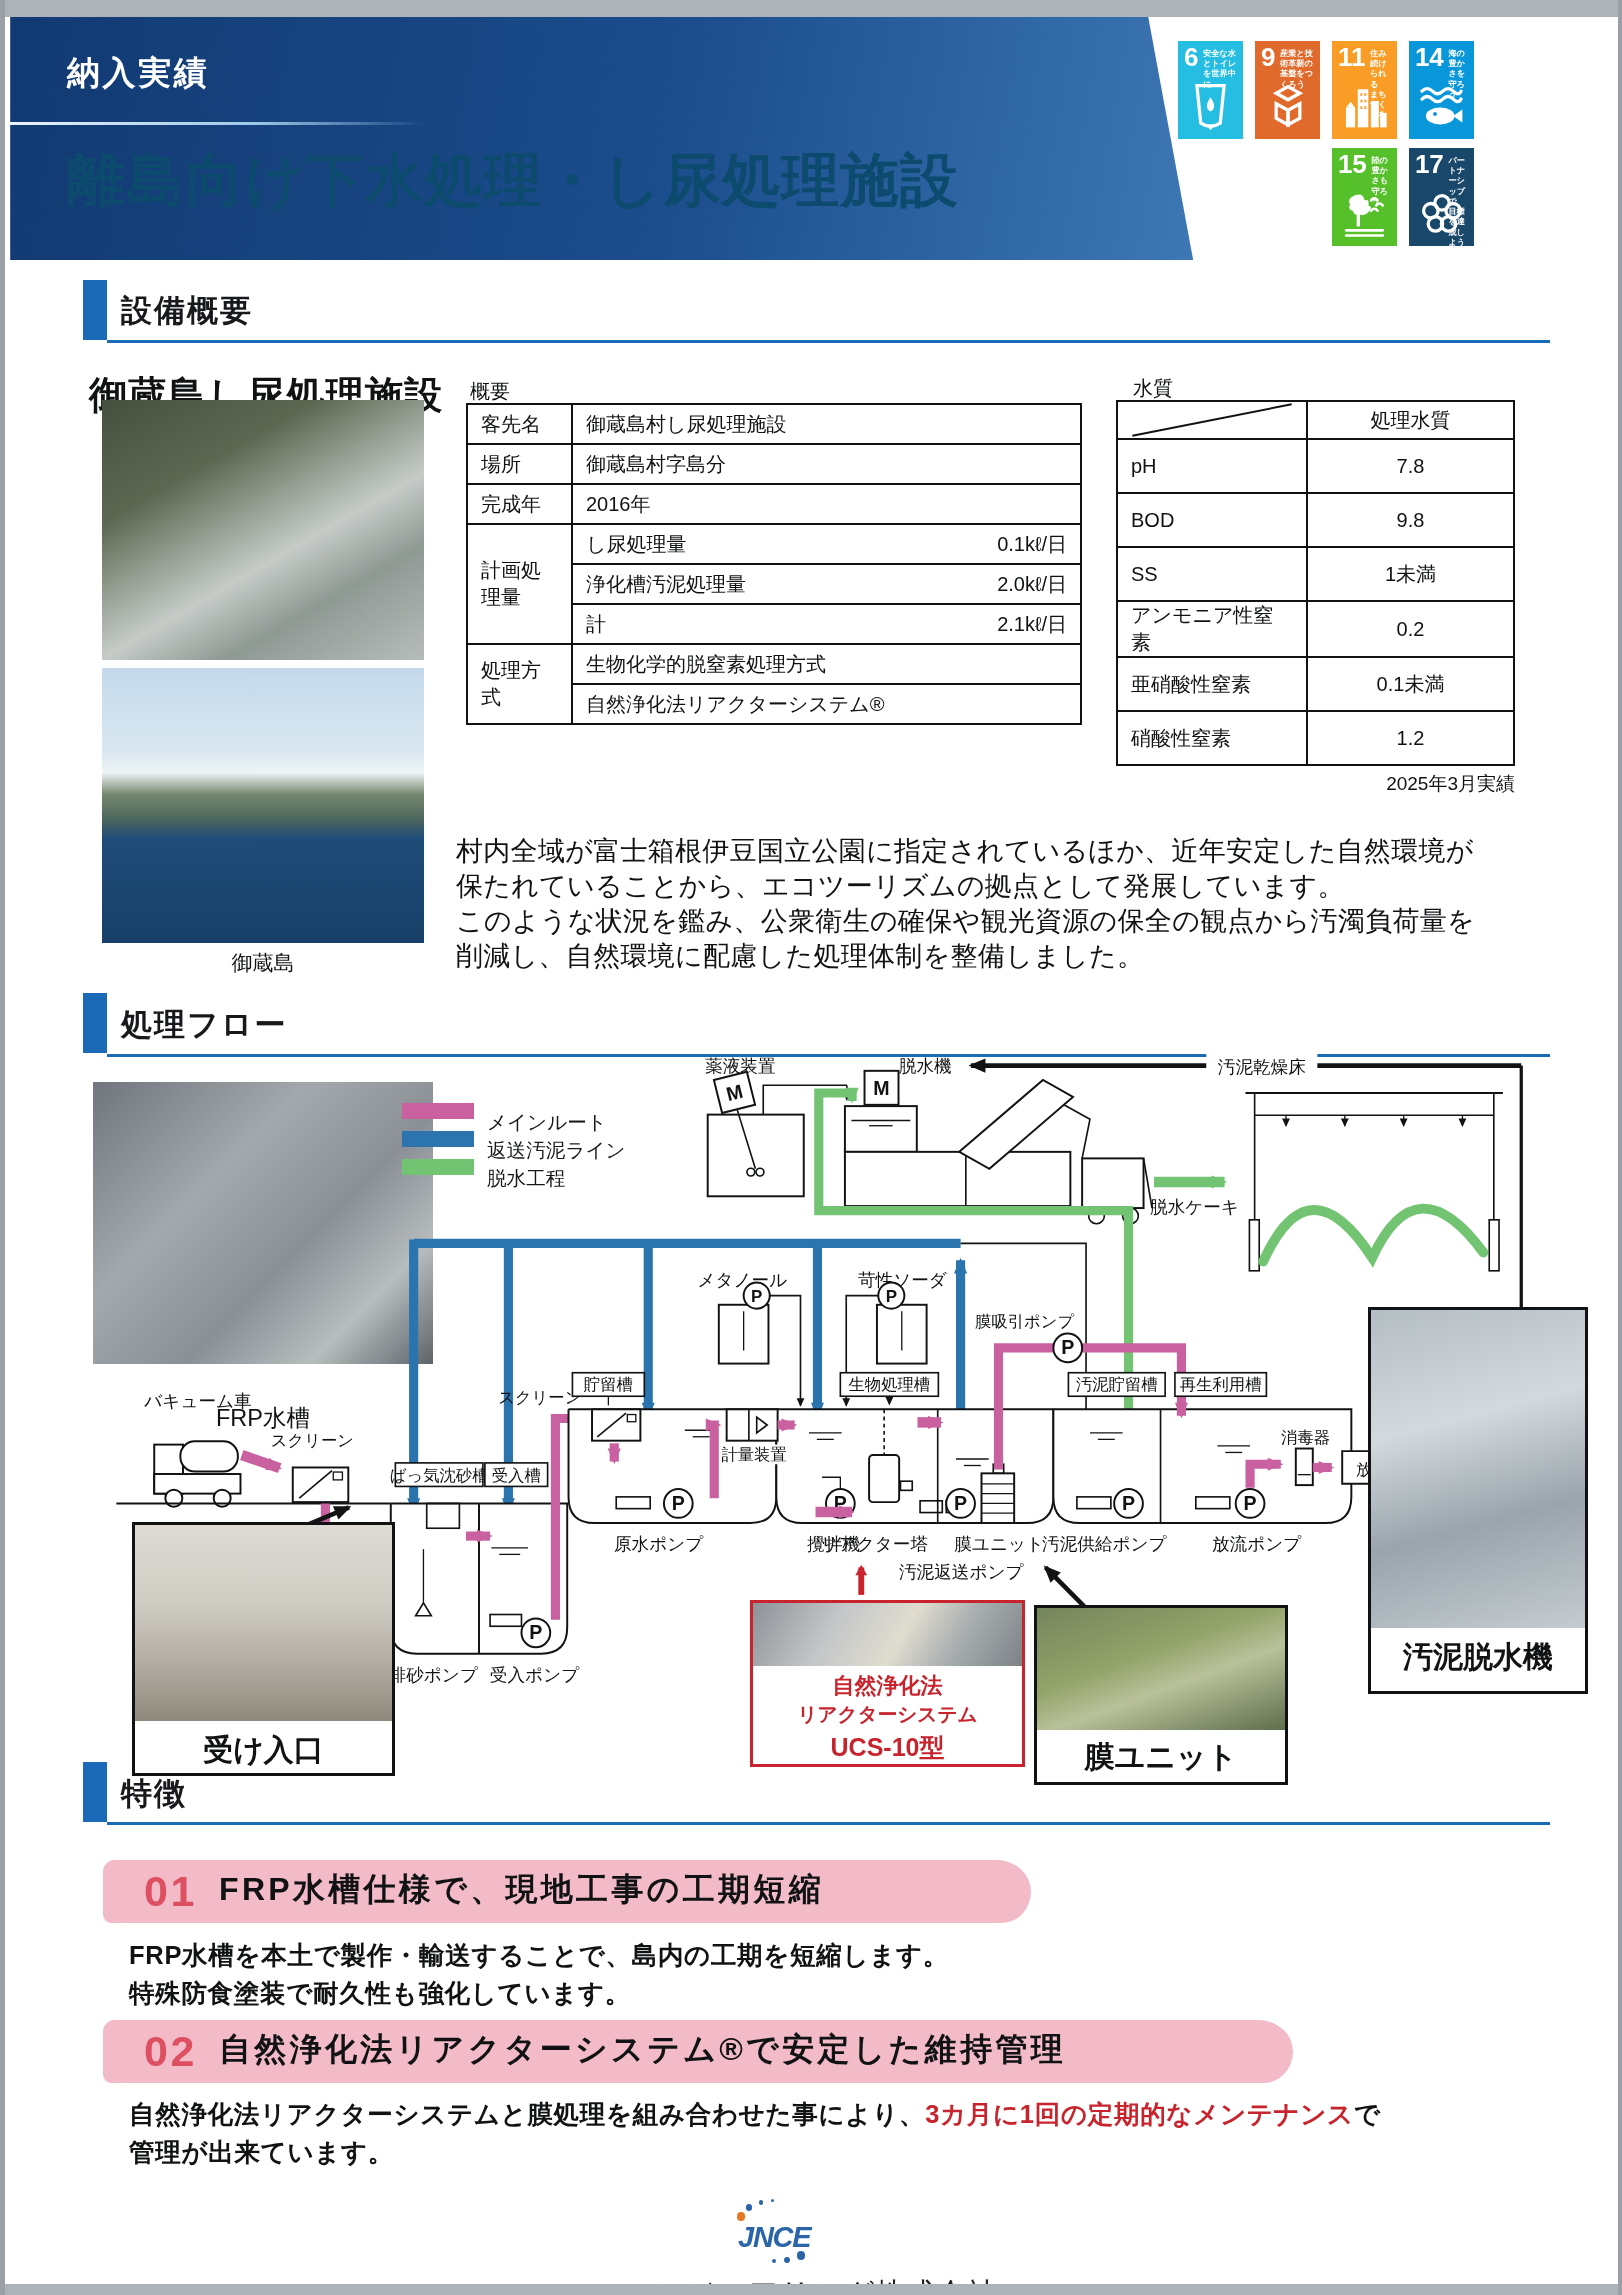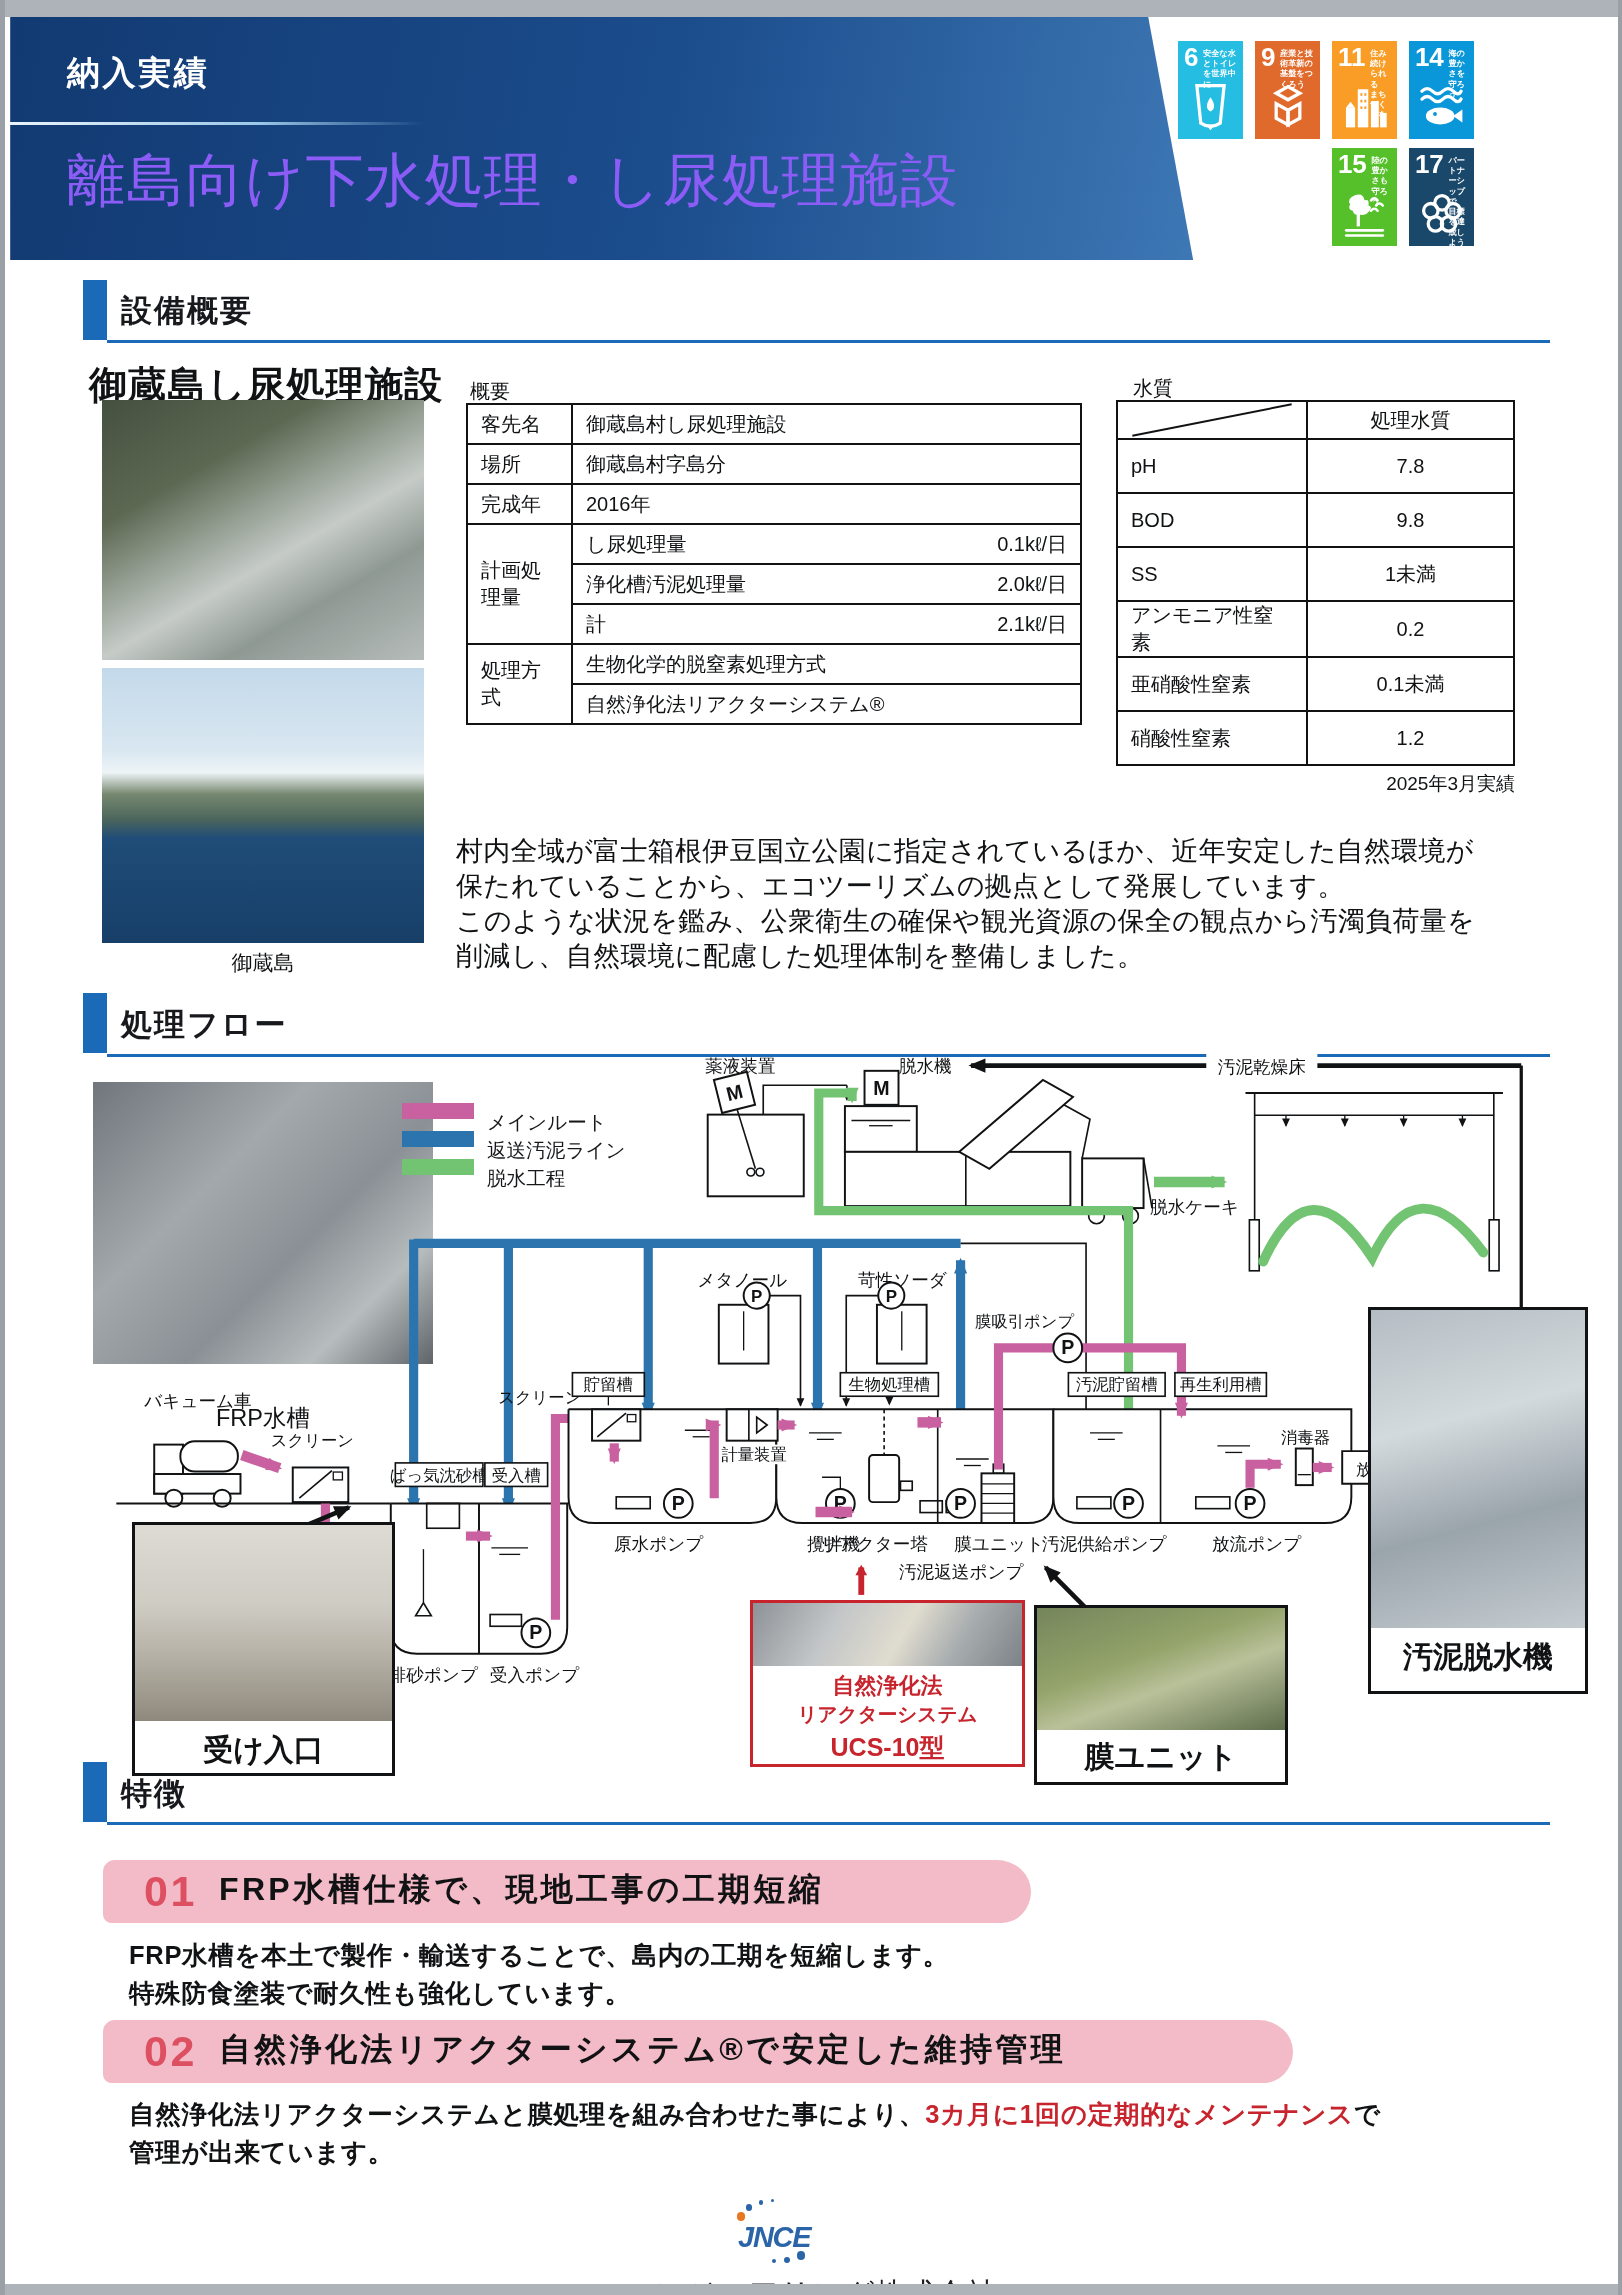--- a/index.html
+++ b/index.html
@@ -10,21 +10,21 @@
   
   .strip-top{left:0;top:0;width:1623px;height:17px;background:#aeb3b9;}
   .strip-bottom{left:0;top:2284px;width:1623px;height:11.8px;background:#aeb3b9;}
   
   .banner{left:5.2px;top:17px;width:1183px;height:243px;
           background:linear-gradient(100deg,#123a72 0%,#1b4c8c 55%,#3d77b4 100%);
           clip-path:polygon(0 0,96.2% 0,100% 100%,0 100%);}
   .banner-tag{left:62px;top:51px;color:#fff;font-size:33px;font-weight:bold;letter-spacing:2.6px;}
   .banner-line{left:5.2px;top:122px;width:413px;height:2.6px;
                background:linear-gradient(90deg,#eaf4fb 0%,#9cc8e8 60%,rgba(156,200,232,0));}
-  .banner-title{left:62px;top:142px;color:#8b5cf6;font-size:58px;font-weight:normal;letter-spacing:1.3px;}
+  .banner-title{left:62px;top:142px;color:#0c4a6e;font-size:58px;font-weight:bold;letter-spacing:1.3px;}
   
   .sdg{display:flex;flex-direction:column;justify-content:flex-start;color:#fff;padding:5.2px 5.9px;}
   .sdg .n{font-size:26px;font-weight:bold;line-height:0.9;float:left;}
   .sdg .hrow{display:flex;gap:4.6px;align-items:flex-start;height:34px;}
   .sdg .t{font-size:8.2px;font-weight:bold;line-height:1.25;padding-top:2.6px;}
   .sdg .glyph{margin:auto;}
   
   .sec-bar{width:23.5px;height:60px;background:#1b6ab7;}
   .sec-title{font-size:31px;font-weight:bold;color:#17191c;letter-spacing:2px;}
   .sec-underline{height:3.3px;background:#1b6ab7;}
@@ -186,21 +186,21 @@
             <circle cx="45" cy="50" r="11"></circle>
         </g>
       </svg>
     </div>
   </div>
 
   <div class="abs sec-bar" style="left:78px;top:280px;"></div>
   <div class="abs sec-title" style="left:116px;top:290px;">設備概要</div>
   <div class="abs sec-underline" style="left:102px;top:340px;width:1443px;"></div>
 
-  <div class="abs fac-title" style="left:84px;top:360px;">御蔵島し尿処理施設</div>
+  <div class="abs fac-title" style="left:84px;top:370px;">御蔵島し尿処理施設</div>
 
   <div class="abs photo" style="left:97px;top:400px;width:322px;height:260px;"></div>
   <div class="abs photo-island" style="left:97px;top:668px;width:322px;height:275px;"></div>
   <div class="abs caption" style="left:97px;top:949px;width:322px;">御蔵島</div>
 
   <div class="abs tbl-label" style="left:465px;top:378px;">概要</div>
   <table class="abs tbl" style="left:461px;top:403px;width:616px;">
     <tbody>
         <tr style="height:40px;">
       <td style="width:105px;">客先名</td>

